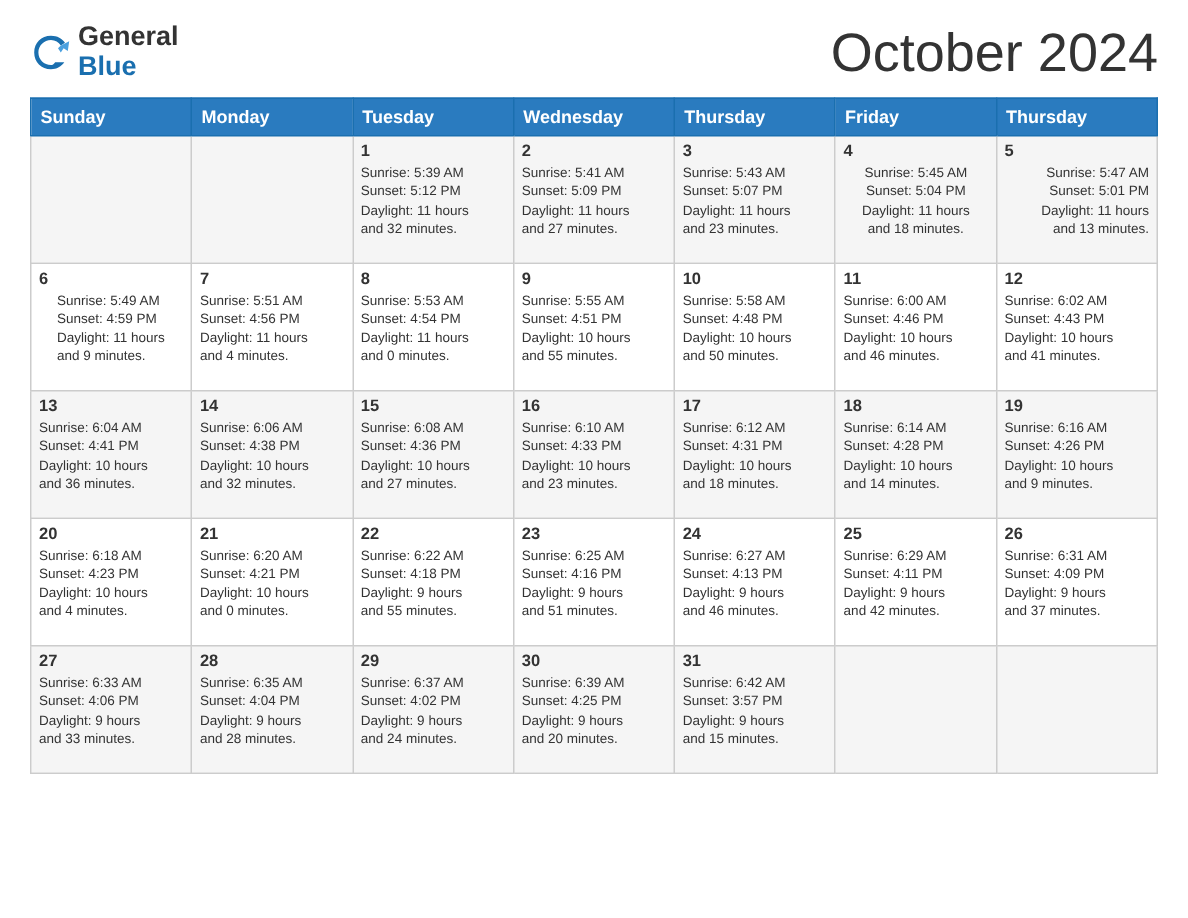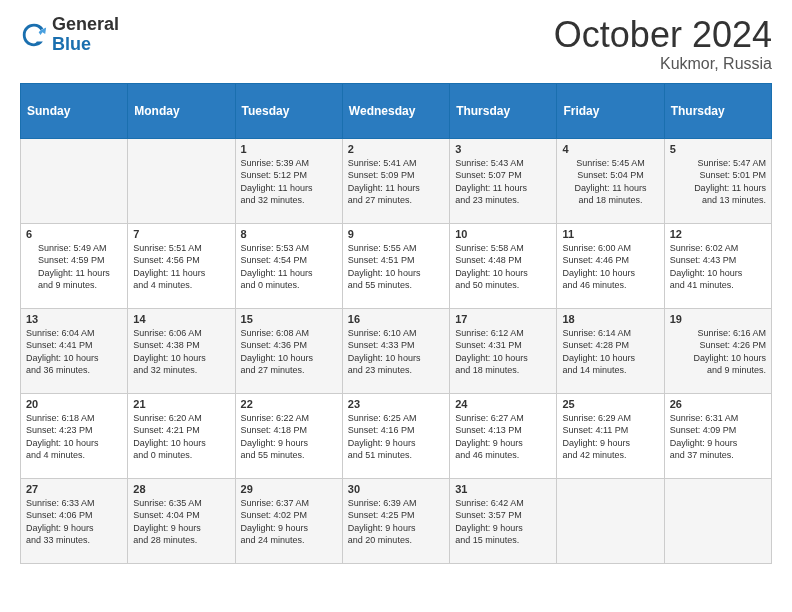--- a/index.html
+++ b/index.html
@@ -63,21 +63,21 @@
     .calendar {
       width: 100%;
       border-collapse: collapse;
       flex: 1;
     }
     .calendar thead th {
       background-color: #2a7bbf;
       color: #fff;
       font-size: 12px;
       font-weight: bold;
-      padding: 20px 6px;
+      padding: 5px 6px;
       text-align: left;
       border: 1px solid #1a6faf;
     }
     .calendar tbody td {
       border: 1px solid #ccc;
       vertical-align: top;
       padding: 4px 5px;
       font-size: 9.5px;
       color: #333;
       width: calc(100% / 7);
@@ -114,21 +114,20 @@
         <path d="M15 3 C8 3 3 8 3 15 C3 22 8 27 15 27 C19 27 22.5 25 24.5 22 L18 22 C17 23.5 16 24 15 24 C10 24 6 20 6 15 C6 10 10 6 15 6 C18 6 20.5 7.5 22 10 L25 8 C23 5 19.5 3 15 3Z" fill="#1a6faf"></path>
         <path d="M22 10 L28 7 L27 14 L24 12 L22 15 L20 12 Z" fill="#4aa0df"></path>
       </svg>
       <div class="logo-text">
         <span class="logo-general">General</span>
         <span class="logo-blue">Blue</span>
       </div>
     </div>
     <div class="title-block">
       <div class="month-title">October 2024</div>
-      <div class="location">Kukmor, Russia</div>
     </div>
   </div>
 
   <table class="calendar">
     <thead>
       <tr>
         <th>Sunday</th>
         <th>Monday</th>
         <th>Tuesday</th>
         <th>Wednesday</th>
@@ -266,21 +265,21 @@
           </td>
           <td>
             <span class="day-number">18</span>
             <div class="day-info" style="white-space: pre-line;">Sunrise: 6:14 AM
 Sunset: 4:28 PM
 Daylight: 10 hours
 and 14 minutes.</div>
           </td>
           <td>
             <span class="day-number">19</span>
-            <div class="day-info" style="white-space: pre-line; text-align: right;">Sunrise: 6:16 AM
+            <div class="day-info" style="white-space: pre-line;">Sunrise: 6:16 AM
 Sunset: 4:26 PM
 Daylight: 10 hours
 and 9 minutes.</div>
           </td>
         </tr>
         <tr>
           <td>
             <span class="day-number">20</span>
             <div class="day-info" style="white-space: pre-line;">Sunrise: 6:18 AM
 Sunset: 4:23 PM

